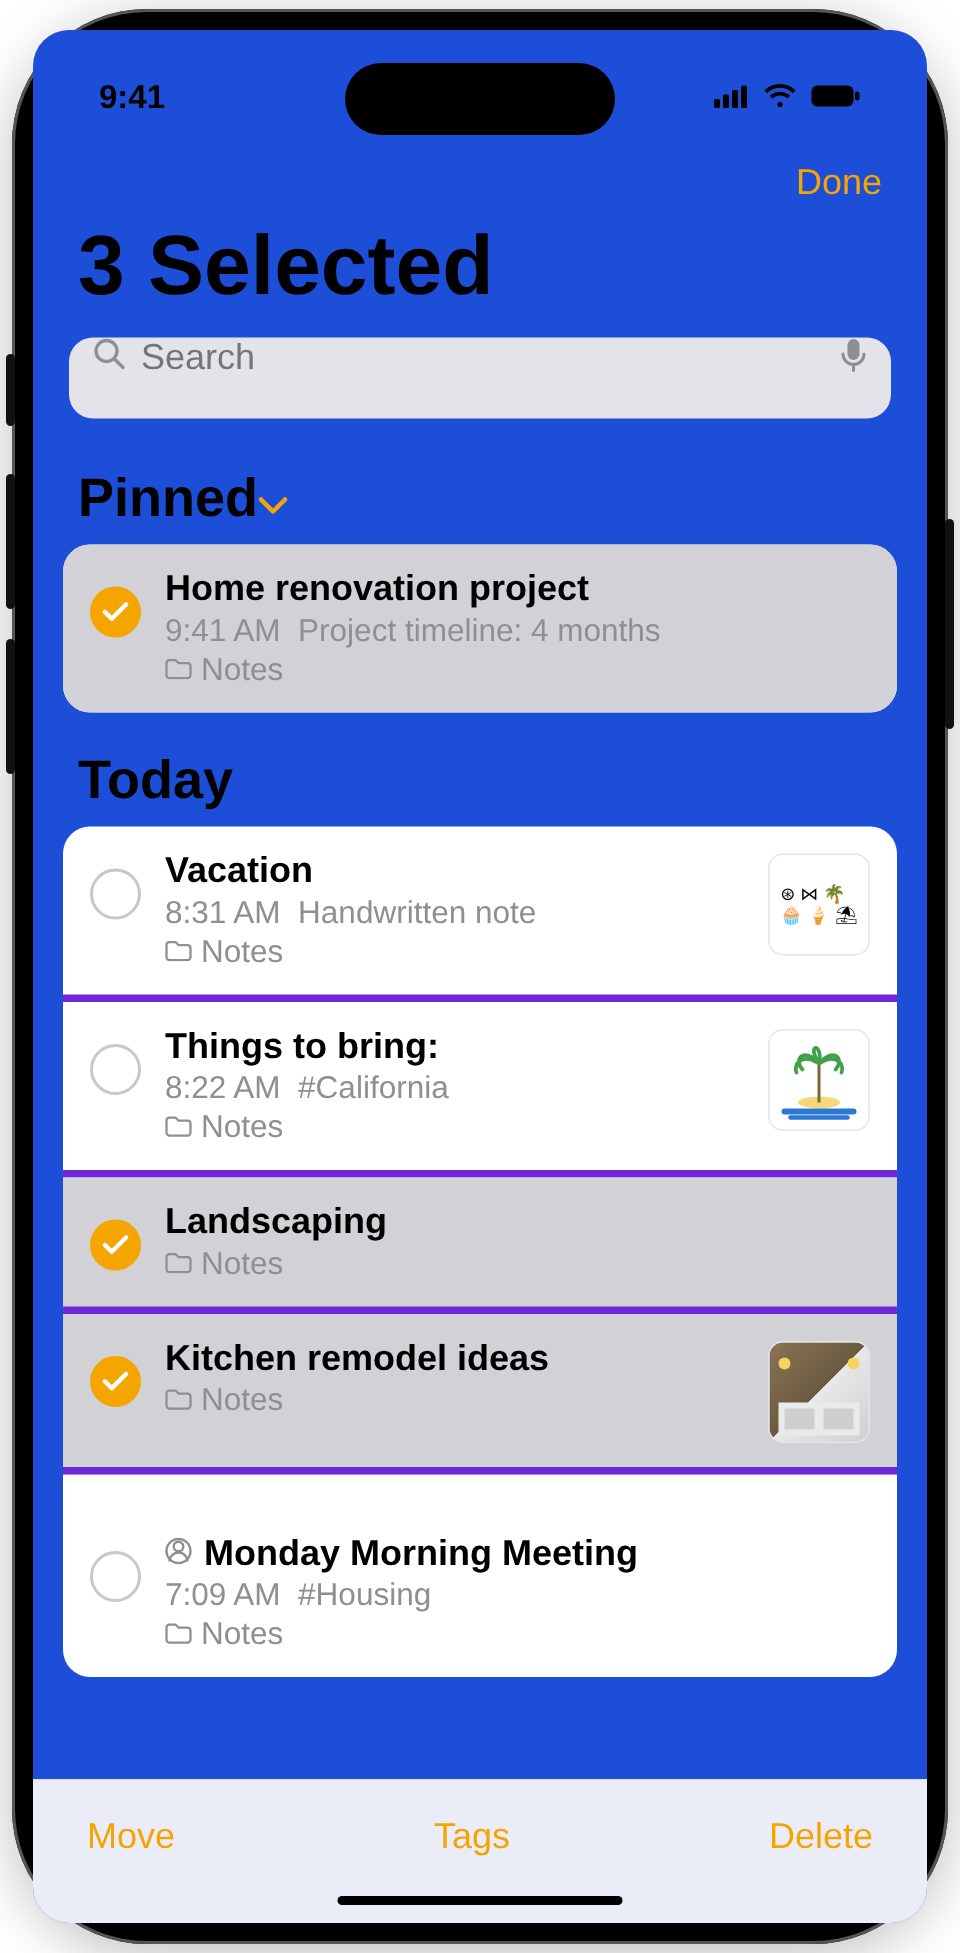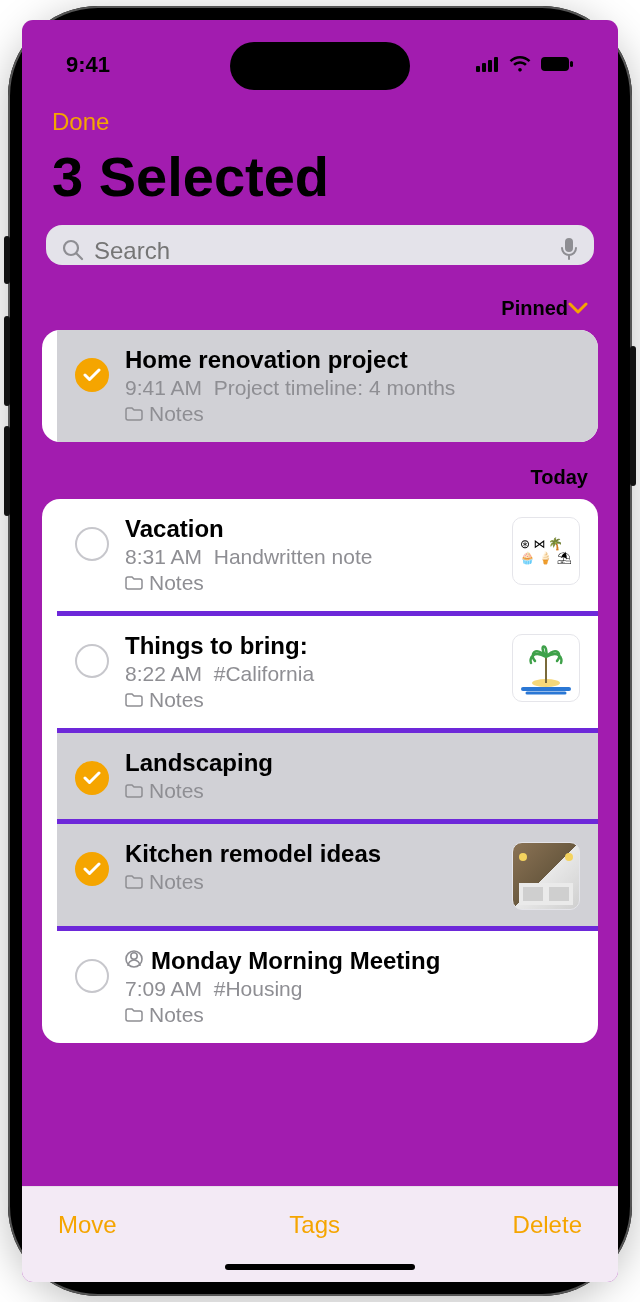--- a/index.html
+++ b/index.html
@@ -22,22 +22,22 @@
     box-shadow: 0 0 0 2px #555 inset, 0 8px 40px rgba(0,0,0,.25);
   }
   .side-btn { position:absolute; background:#111; border-radius:4px; }
   .sb-left1 { left:-4px; top:230px; width:6px; height:48px; }
   .sb-left2 { left:-4px; top:310px; width:6px; height:90px; }
   .sb-left3 { left:-4px; top:420px; width:6px; height:90px; }
   .sb-right { right:-4px; top:340px; width:6px; height:140px; }
   .screen {
     width: 100%;
     height: 100%;
-    background: #a21caf;
-    border-radius: 11px;
+    background: #1d4ed8;
+    border-radius: 24px;
     overflow: hidden;
     position: relative;
     display:flex;
     flex-direction:column;
   }
   .notch {
     position: absolute;
     top: 22px; left: 50%;
     transform: translateX(-50%);
     width: 180px; height: 48px;
@@ -50,68 +50,68 @@
     display:flex;
     align-items:center;
     justify-content:space-between;
     padding: 18px 44px 0 44px;
     font-size: 22px;
     font-weight: 600;
   }
   .status-right { display:flex; gap:8px; align-items:center; }
   .nav-bar {
     display:flex;
+    justify-content:flex-end;
     padding: 16px 30px 4px 30px;
   }
   .done-btn {
     color:#f5a500;
     font-size: 24px;
     font-weight: 500;
   }
   .title {
     font-size: 56px;
     font-weight: 700;
     padding: 4px 30px 12px 30px;
   }
   .search-wrap {
     margin: 4px 24px 8px 24px;
     background: #e4e3ea;
     border-radius: 16px;
-    height: 40px;
-    display:flex;
-    align-items:flex-end;
+    height: 54px;
+    display:flex;
+    align-items:flex-start;
     padding: 0 16px;
     gap: 10px;
     color:#8e8e93;
   }
   .search-input {
     flex:1;
     background:transparent;
     border:none;
     font-size: 24px;
     color:#8e8e93;
     outline:none;
   }
   .section-header {
     display:flex;
     align-items:center;
-    justify-content:flex-end;
+    justify-content:flex-start;
     padding: 24px 30px 10px 30px;
-    font-size: 20px;
+    font-size: 36px;
     font-weight: 700;
   }
   .chevron-down {
     color:#f5a500;
   }
   .card {
     margin: 0 20px;
     background:#fff;
     border-radius: 18px;
     overflow:hidden;
-    padding-left:15px;
   }
   .row {
     display:flex;
     align-items:flex-start;
     padding: 16px 18px 16px 18px;
     gap: 16px;
     border-bottom: 5px solid #6d28d9;
     position:relative;
   }
   .row:last-child { border-bottom:none; }
@@ -364,21 +364,21 @@
             <svg width="66" height="66" viewBox="0 0 66 66">
                 <circle cx="10" cy="14" r="4" fill="#f4d35e"></circle>
                 <circle cx="56" cy="14" r="4" fill="#f4d35e"></circle>
                 <rect x="6" y="40" width="54" height="22" fill="#eaeaea"></rect>
                 <rect x="10" y="44" width="20" height="14" fill="#cfcfcf"></rect>
                 <rect x="36" y="44" width="20" height="14" fill="#cfcfcf"></rect>
               </svg>
           </div>
         </div>
 
-        <div class="row" style="border-bottom:none;">
+        <div class="row" style="border-bottom:none;margin-top:23px;">
           <div class="check"></div>
           <div class="row-body">
             <div class="row-title">
               <span class="shared-icon">
                 <svg width="18" height="18" viewBox="0 0 18 18">
                     <circle cx="9" cy="6" r="3.2" stroke="#8e8e93" stroke-width="1.6" fill="none"></circle>
                     <path d="M3 16c0-3.3 2.7-6 6-6s6 2.7 6 6" stroke="#8e8e93" stroke-width="1.6" fill="none"></path>
                     <circle cx="9" cy="9" r="8" stroke="#8e8e93" stroke-width="1.6" fill="none"></circle>
                   </svg>
               </span>

